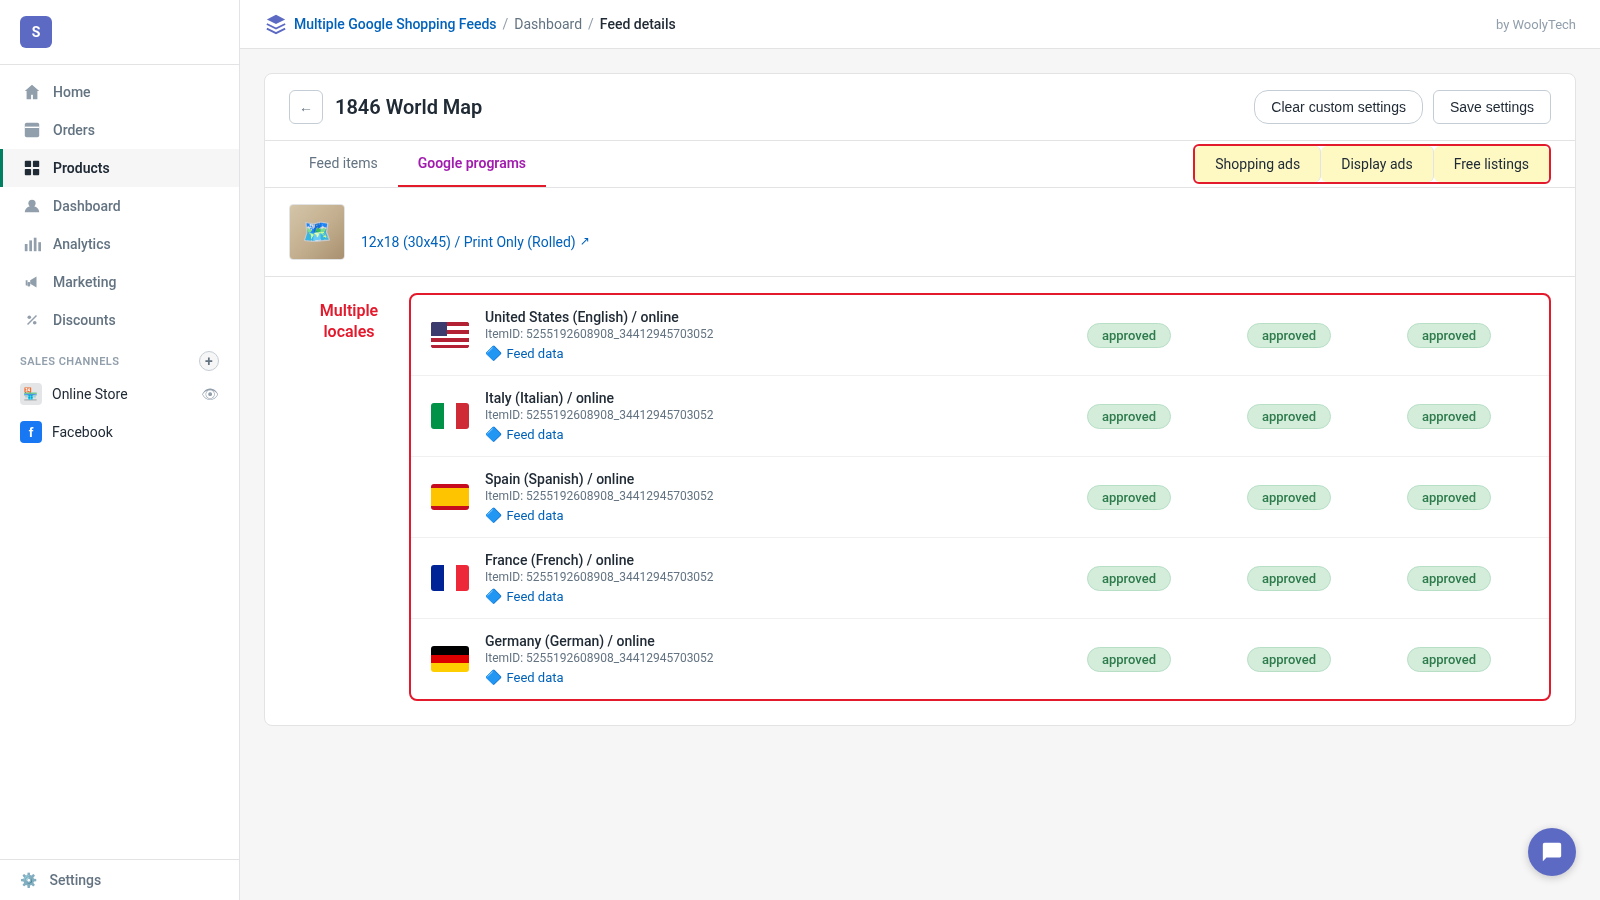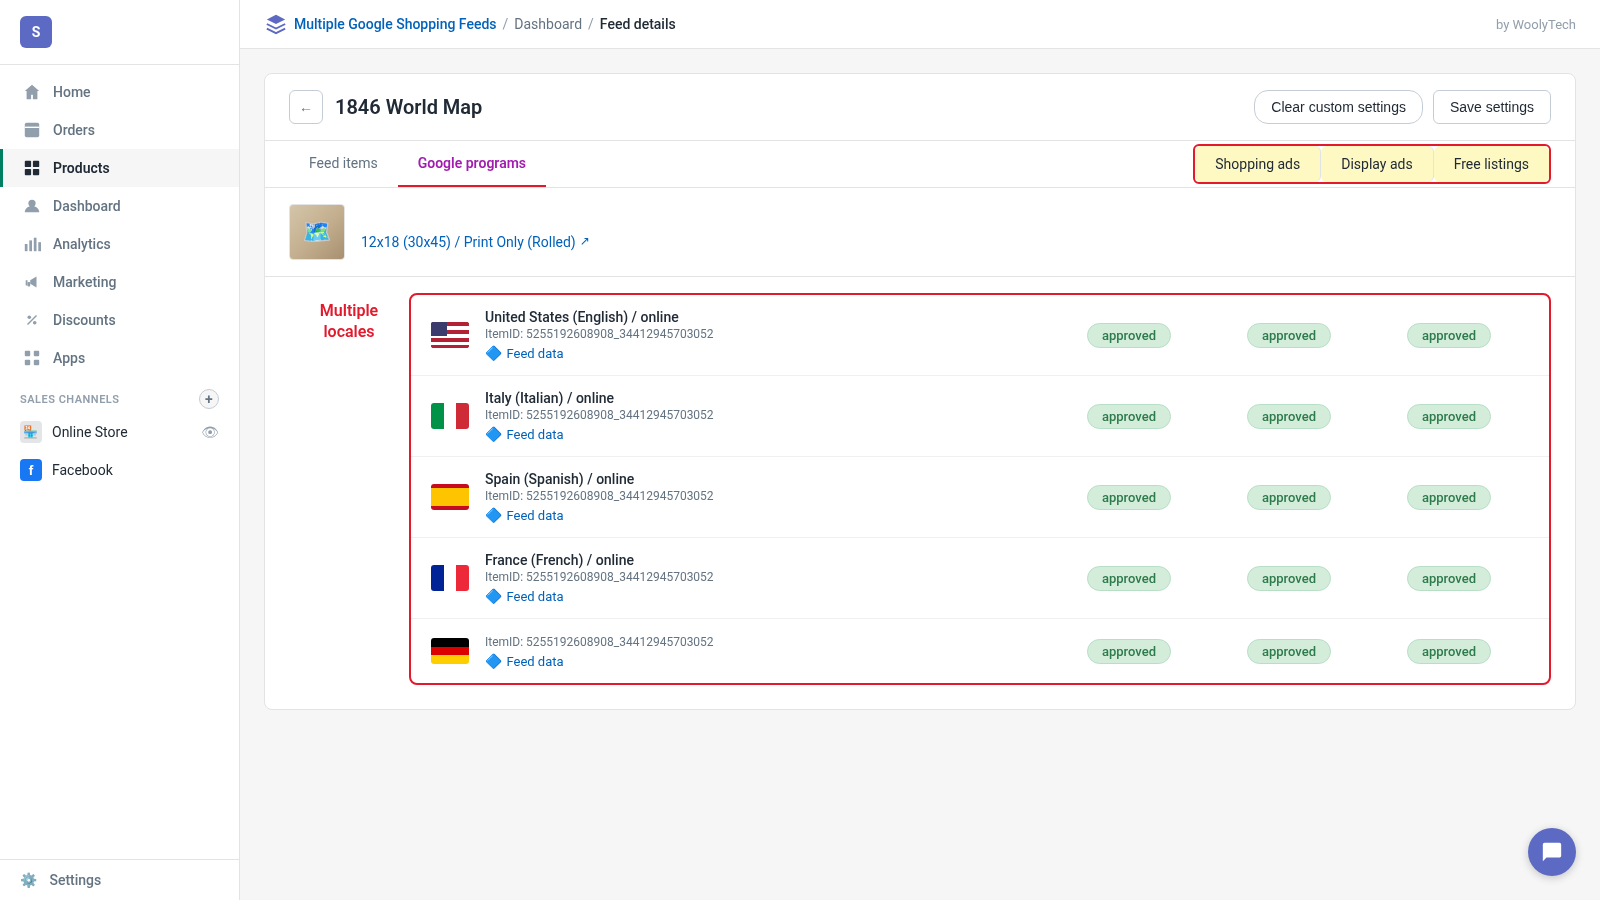--- a/index.html
+++ b/index.html
@@ -432,31 +432,20 @@
     </div>
     <div class="sidebar-item">
       <span class="sidebar-item-icon">
         <svg width="18" height="18" viewBox="0 0 20 20" fill="#919eab">
             <circle cx="7" cy="7" r="2"></circle>
             <circle cx="13" cy="13" r="2"></circle>
             <line x1="5" y1="15" x2="15" y2="5" stroke="#919eab" stroke-width="1.5"></line>
           </svg>
       </span>
       <span>Discounts</span>
-    </div>
-    <div class="sidebar-item">
-      <span class="sidebar-item-icon">
-        <svg width="18" height="18" viewBox="0 0 20 20" fill="#919eab">
-            <rect x="2" y="2" width="6" height="6" rx="1"></rect>
-            <rect x="12" y="2" width="6" height="6" rx="1"></rect>
-            <rect x="2" y="12" width="6" height="6" rx="1"></rect>
-            <rect x="12" y="12" width="6" height="6" rx="1"></rect>
-          </svg>
-      </span>
-      <span>Apps</span>
     </div>
 
     <div class="sidebar-section-header">
       <span>SALES CHANNELS</span>
       <div class="sidebar-section-add">+</div>
     </div>
     <div class="sidebar-channel">
       <div class="sidebar-channel-left">
         <div class="sidebar-channel-icon">🏪</div>
         <span>Online Store</span>
@@ -642,20 +631,21 @@
             </div>
           </div>
 
           <div class="locale-row">
             <div class="flag flag-de">
               <div class="flag-de-black"></div>
               <div class="flag-de-red"></div>
               <div class="flag-de-gold"></div>
             </div>
             <div class="locale-info">
+              <div class="locale-name">Germany (German) / online</div>
               <div class="locale-item-id">ItemID: 5255192608908_34412945703052</div>
               <a class="locale-feed-link" href="#">
                 <span class="feed-icon">🔷</span>
                 <span>Feed data</span>
               </a>
             </div>
             <div class="status-badges">
               <div class="status-col">
                 <span class="badge-approved">approved</span>
               </div>

